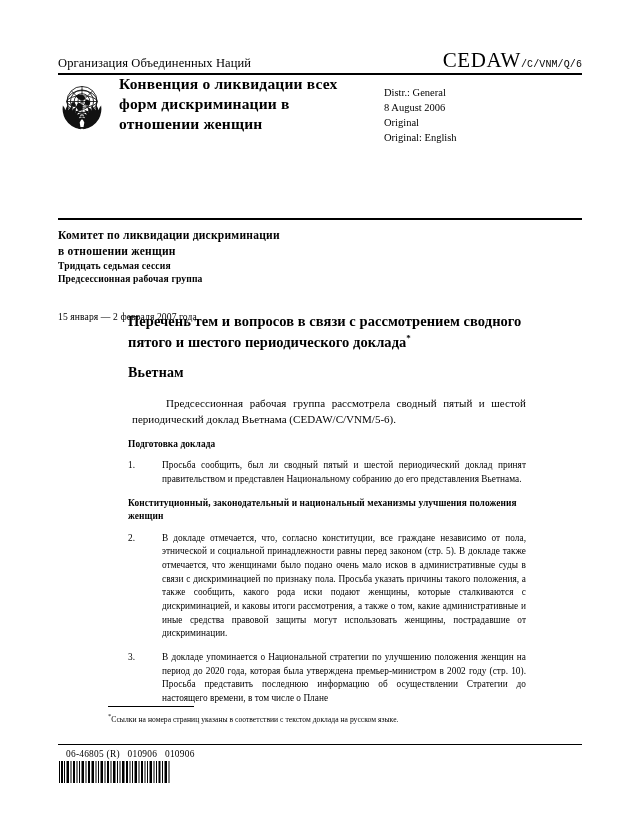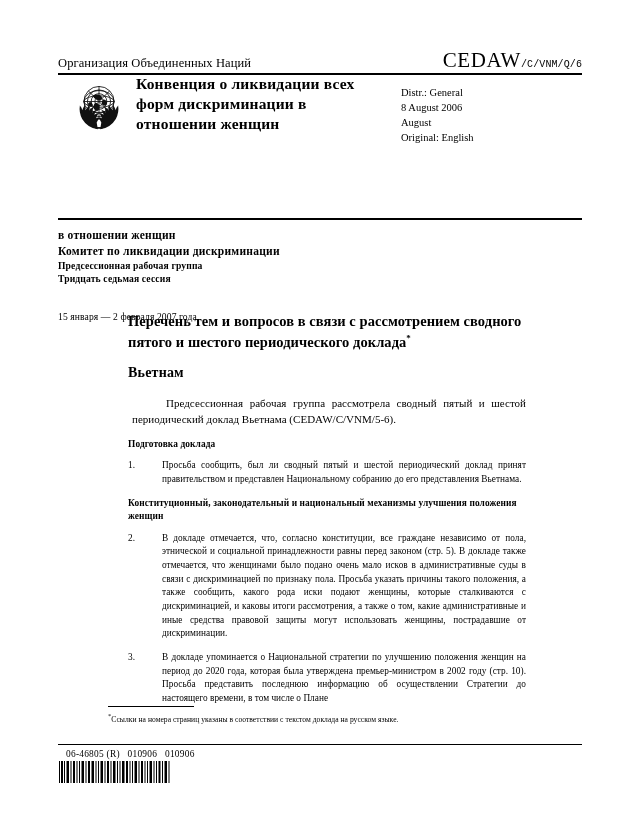--- a/index.html
+++ b/index.html
@@ -57,21 +57,21 @@
     border: 0;
     border-top: 2.4px solid #000;
     margin: 3px 0 0 0;
     width: 100%;
     height: 0;
   }
 
   
   .title-block {
     position: absolute;
-    left: 70px;
+    left: 53px;
     top: 74px;
     width: 524px;
     display: flex;
     align-items: flex-start;
   }
   .emblem {
     width: 58px;
     height: 58px;
     flex: 0 0 58px;
     margin-top: 2px;
@@ -277,31 +277,31 @@
         <path d="M52 92 q18 -3 27 -18 q6 -11 4 -23 q-3 3 -4 8 q-2 -6 -5 -9 q0 5 -1 9 q-3 -6 -7 -9 q1 5 1 10 q-4 -5 -8 -7 q2 5 3 10 q-4 -4 -8 -5 q3 4 4 9 q-4 -3 -8 -3 q4 4 5 9 q-4 -2 -8 -1 q5 3 7 8 z"></path>
       </g>
       <rect x="44" y="88" width="12" height="3" fill="#111"></rect>
     </svg>
 
     <div class="conv-title">Конвенция о ликвидации всех форм дискриминации в отношении женщин</div>
 
     <div class="distr">
       <div>Distr.: General</div>
       <div>8 August 2006</div>
-      <div>August</div>
+      <div>Original</div>
       <div>Original: English</div>
     </div>
   </div>
 
   <div class="committee-rule"></div>
   <div class="committee">
+    <div class="committee-name">Комитет по ликвидации дискриминации</div>
     <div class="committee-name">в отношении женщин</div>
-    <div class="committee-name">Комитет по ликвидации дискриминации</div>
+    <div class="committee-sub">Тридцать седьмая сессия</div>
     <div class="committee-sub">Предсессионная рабочая группа</div>
-    <div class="committee-sub">Тридцать седьмая сессия</div>
     <div class="committee-dates">15 января — 2 февраля 2007 года</div>
   </div>
 
   <div class="content">
 
     <h1 class="doc-title"><span>Перечень тем и вопросов в связи с рассмотрением сводного пятого и шестого периодического доклада</span><sup>*</sup></h1>
 
     <h2 class="country">Вьетнам</h2>
 
     <p class="body-text indented">Предсессионная рабочая группа рассмотрела сводный пятый и шестой периодический доклад Вьетнама (CEDAW/C/VNM/5-6).</p>

